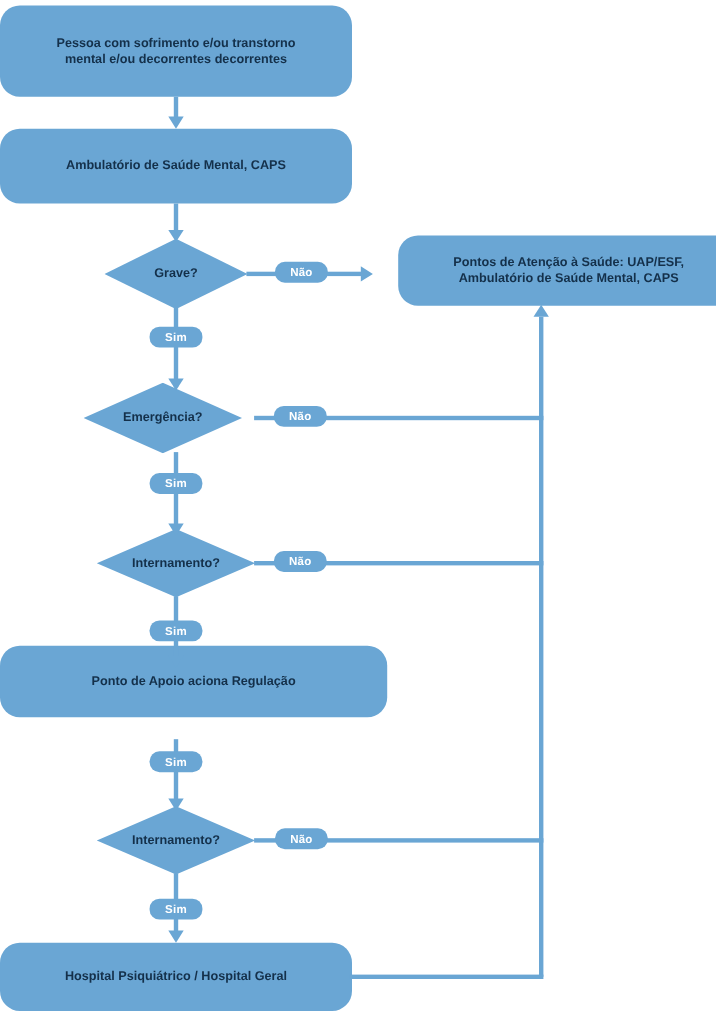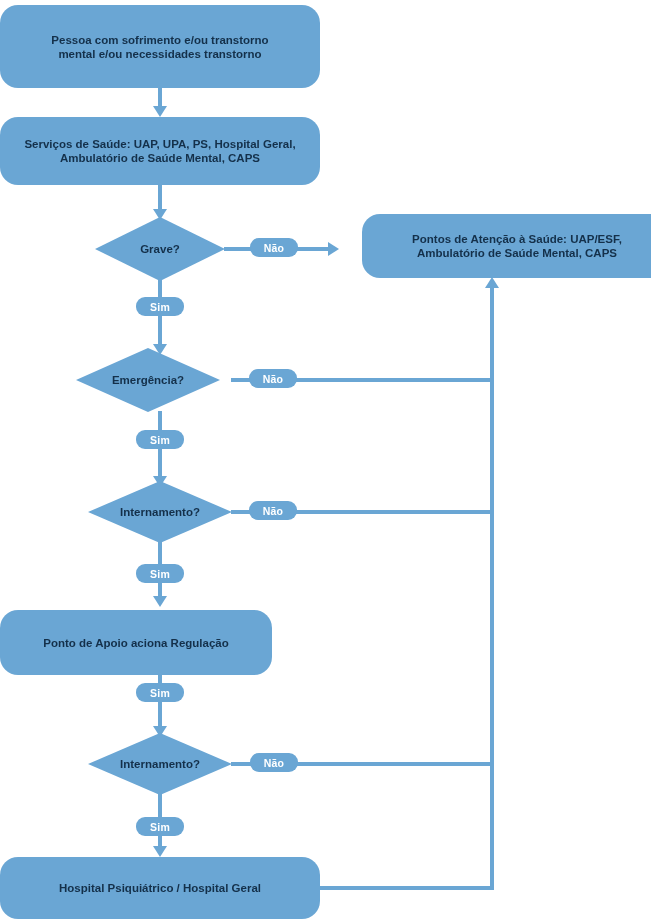--- a/index.html
+++ b/index.html
@@ -101,30 +101,29 @@
   }
 </style>
 </head>
 <body>
 
 <div id="flow">
 
   <div class="node" style="left:0px; top:5px; width:320px; height:83px;">
     <div>
       <span>Pessoa com sofrimento e/ou transtorno</span>
-      <span>mental e/ou necessidades transtorno</span>
+      <span>mental e/ou decorrentes decorrentes</span>
     </div>
   </div>
 
   <div class="edge v" style="left:158px; top:88px; height:22px;"></div>
   <div class="arrow down" style="left:153px; top:106px;"></div>
 
   <div class="node" style="left:0px; top:117px; width:320px; height:68px;">
     <div>
-      <span>Serviços de Saúde: UAP, UPA, PS, Hospital Geral,</span>
       <span>Ambulatório de Saúde Mental, CAPS</span>
     </div>
   </div>
 
   <div class="edge v" style="left:158px; top:185px; height:30px;"></div>
   <div class="arrow down" style="left:153px; top:209px;"></div>
 
   <div class="diamond" style="left:95px; top:217px; width:130px; height:64px;">
     <svg width="130" height="64" viewBox="0 0 130 64">
       <polygon points="65,0 130,32 65,64 0,32" fill="#6aa6d4"></polygon>
@@ -180,21 +179,21 @@
   <div class="pill" style="left:249px; top:501px; width:48px; height:19px;">
     <span>Não</span>
   </div>
 
   <div class="edge v" style="left:158px; top:542px; height:60px;"></div>
   <div class="pill" style="left:136px; top:564px; width:48px; height:19px;">
     <span>Sim</span>
   </div>
   <div class="arrow down" style="left:153px; top:596px;"></div>
 
-  <div class="node" style="left:0px; top:610px; width:272px; height:65px;align-items:center;">
+  <div class="node" style="left:0px; top:587px; width:352px; height:65px;align-items:center;">
     <div>
       <span>Ponto de Apoio aciona Regulação</span>
     </div>
   </div>
 
   <div class="edge v" style="left:158px; top:672px; height:60px;"></div>
   <div class="pill" style="left:136px; top:683px; width:48px; height:19px;">
     <span>Sim</span>
   </div>
   <div class="arrow down" style="left:153px; top:726px;"></div>

